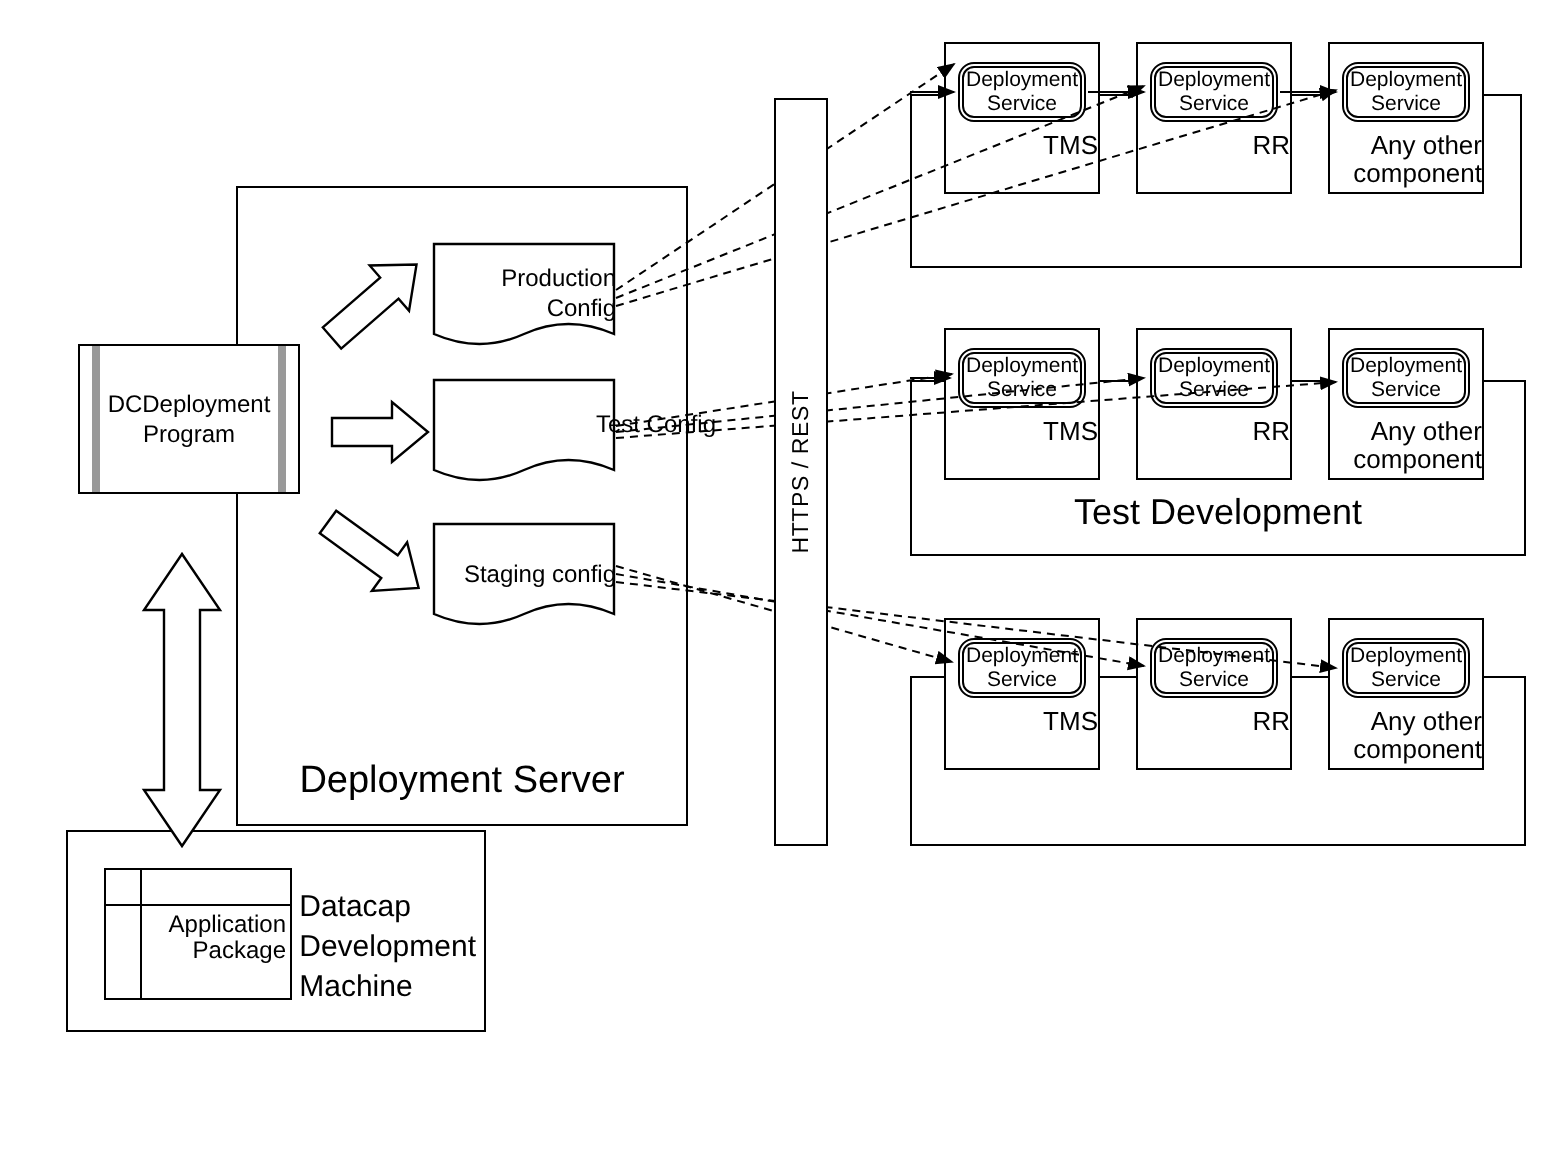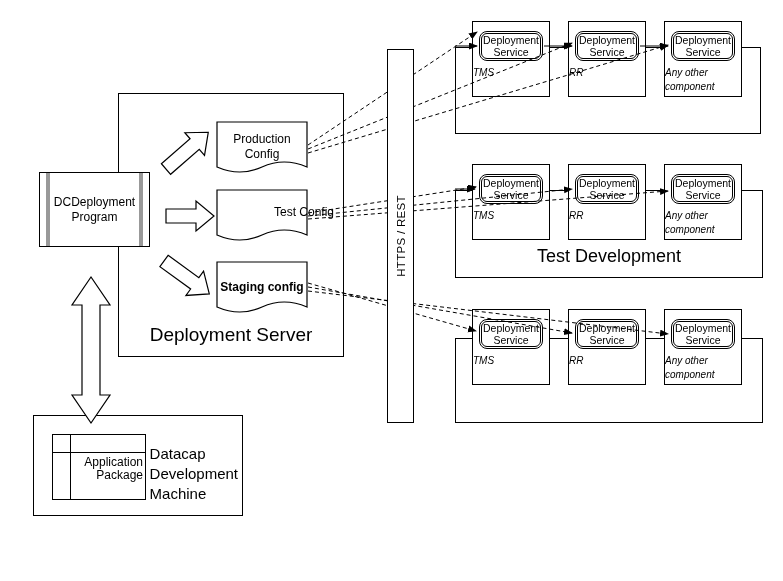--- a/index.html
+++ b/index.html
@@ -16,43 +16,43 @@
   .server-label{position:absolute;left:0;right:0;bottom:10px;text-align:center;font-size:19px;}
   .env-label{position:absolute;left:0;right:0;bottom:10px;text-align:center;font-size:18px;}
 
   
   .vbar{position:absolute;top:0;bottom:0;width:4px;background:#999999;}
 
   
   .comp{position:absolute;width:78px;height:76px;border:1px solid #000;background:#fff;box-sizing:border-box;}
   .ds{position:absolute;left:6px;right:6px;top:9px;height:30px;border:1px solid #000;border-radius:8px;box-sizing:border-box;background:#fff;}
   .ds-inner{position:absolute;inset:1px;border:1px solid #000;border-radius:6px;display:flex;align-items:center;justify-content:center;text-align:center;font-size:10.5px;line-height:12.5px;}
-  .comp-name{position:absolute;left:0;right:0;top:44px;text-align:left;font-size:10px;line-height:13.5px;font-style:italic;}
+  .comp-name{position:absolute;left:0;right:0;top:44px;text-align:right;font-size:13px;line-height:13.5px;}
 
   
-  .cfg-label{position:absolute;text-align:center;font-size:12px;line-height:15px;}
+  .cfg-label{position:absolute;text-align:right;font-size:12px;line-height:15px;}
 
   
   #https-bar{position:absolute;left:387px;top:49px;width:27px;height:374px;border:1px solid #000;background:#fff;box-sizing:border-box;display:flex;align-items:center;justify-content:center;}
   #https-bar span{transform:rotate(-90deg);white-space:nowrap;font-size:11.5px;letter-spacing:.3px;}
 
   
   .datacap-label{position:absolute;right:4px;top:28px;text-align:left;font-size:15px;line-height:20px;}
   .pkg-label{position:absolute;left:18px;right:2px;top:21px;text-align:right;font-size:12px;line-height:13px;}
   .hline{position:absolute;left:0;right:0;height:1px;background:#000;}
   .vline{position:absolute;top:0;bottom:0;width:1px;background:#000;}
 
   svg{position:absolute;left:0;top:0;pointer-events:none;}
 </style>
 </head>
 <body>
 
 <div id="canvas">
 
-  <div class="box" style="left:118px;top:93px;width:226px;height:264px;">
+  <div class="box" style="left:118px;top:93px;width:226px;height:320px;">
     <div class="server-label">Deployment Server</div>
   </div>
 
   <div class="box" style="left:455px;top:47px;width:306px;height:87px;">
     <div class="comp" style="left:16px;top:-27px;">
       <div class="ds">
         <div class="ds-inner">Deployment Service</div>
       </div>
       <div class="comp-name">TMS</div>
     </div>
@@ -136,21 +136,21 @@
     <path d="M1,1 L91,1 L91,46 Q68,36 46,46 Q24,56 1,46 Z" fill="#fff" stroke="#000" stroke-width="1.2"></path>
   </svg>
   <svg class="abs" style="left:216px;top:189px;" width="93" height="59">
     <path d="M1,1 L91,1 L91,46 Q68,36 46,46 Q24,56 1,46 Z" fill="#fff" stroke="#000" stroke-width="1.2"></path>
   </svg>
   <svg class="abs" style="left:216px;top:261px;" width="93" height="59">
     <path d="M1,1 L91,1 L91,46 Q68,36 46,46 Q24,56 1,46 Z" fill="#fff" stroke="#000" stroke-width="1.2"></path>
   </svg>
   <div class="cfg-label" style="left:216px;top:132px;width:92px;">Production Config</div>
   <div class="cfg-label" style="left:216px;top:205px;width:108px;margin-left:34px;">Test Config</div>
-  <div class="cfg-label" style="left:216px;top:280px;width:92px;font-weight:bold;">Staging config</div>
+  <div class="cfg-label" style="left:216px;top:280px;width:92px;">Staging config</div>
 
   <svg width="783" height="581">
     <defs>
       <marker id="ah" markerUnits="userSpaceOnUse" markerWidth="9" markerHeight="8" refX="8" refY="3.5" orient="auto">
         <path d="M0,0 L9,3.5 L0,7 Z" fill="#000"></path>
       </marker>
     </defs>
 
     <g stroke="#000" stroke-width="1" fill="none" stroke-dasharray="4 3">
       <line x1="308" y1="145" x2="477" y2="32" marker-end="url(#ah)"></line>

